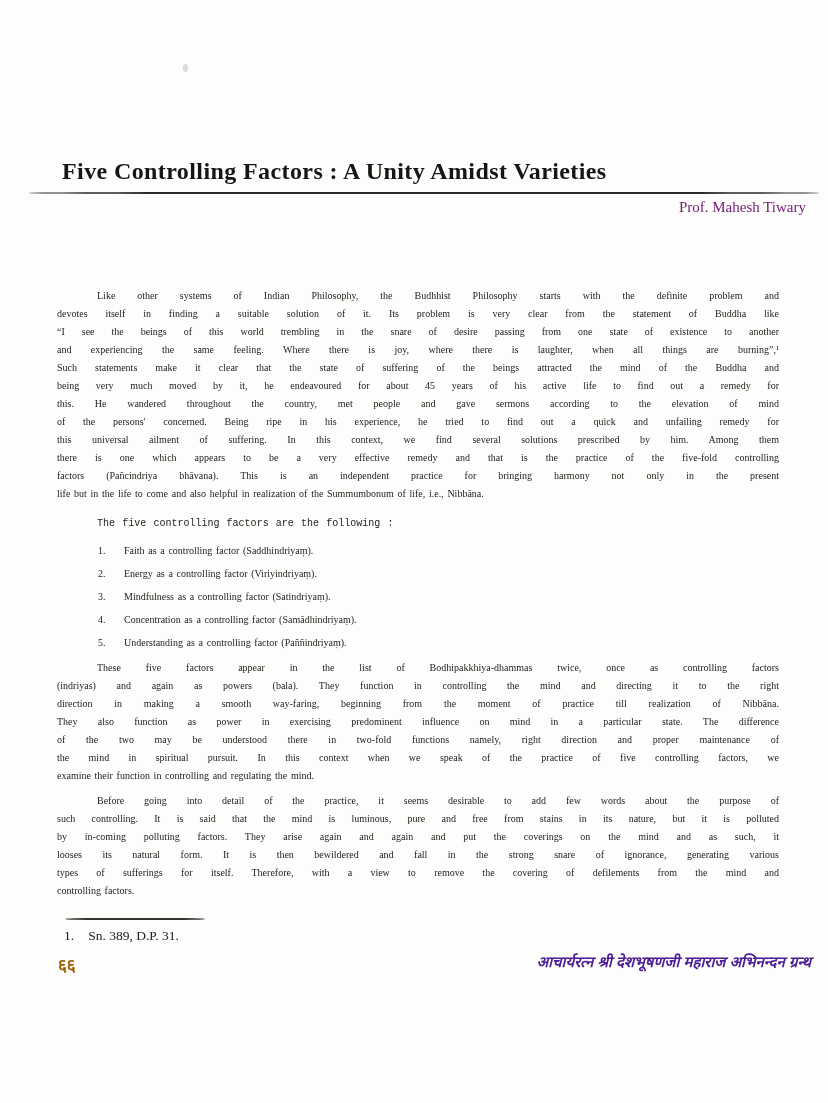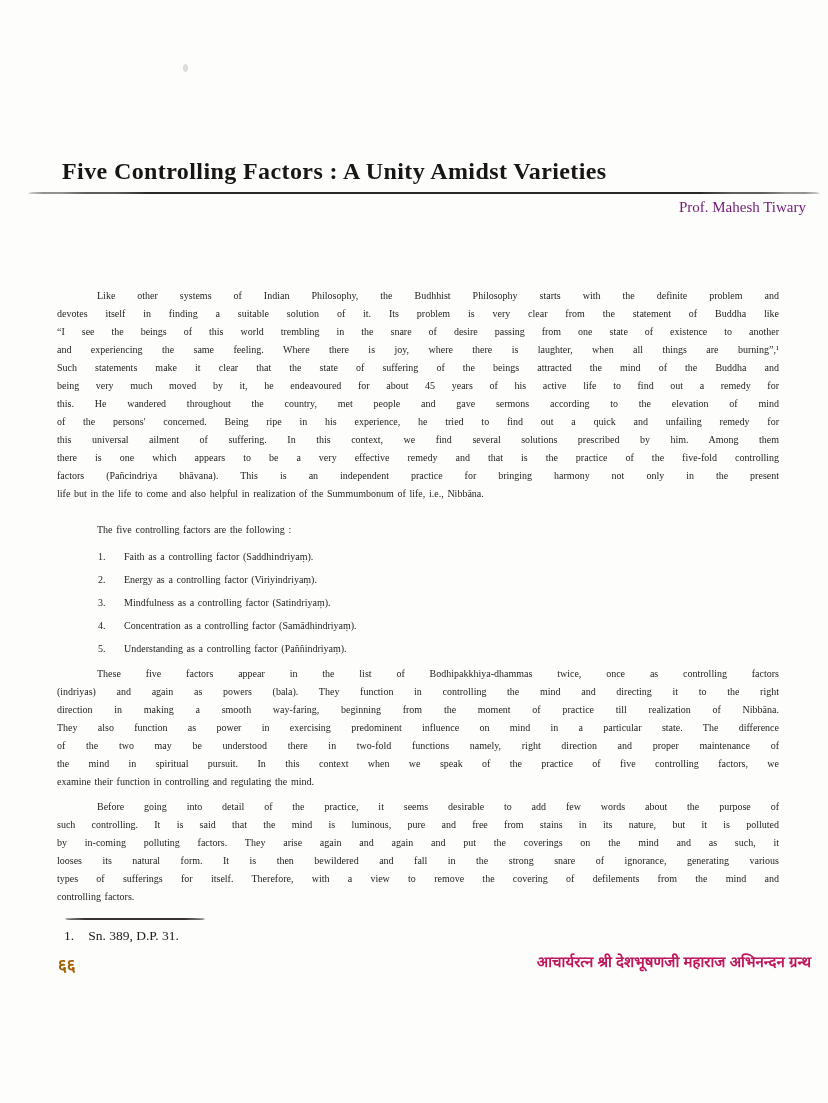--- a/index.html
+++ b/index.html
@@ -25,43 +25,44 @@
     position:absolute; right:58px; top:199px;
     font-size:15px; font-weight:normal; color:#701a75;
   }
   .content {
     position:absolute; left:57px; top:287px; width:722px;
     font-size:10px; line-height:18px; word-spacing:1.2px;
   }
   .line { text-align:justify; text-align-last:justify; }
   .line.last { text-align-last:auto; }
   .line.first { text-indent:40px; }
-  .list-intro { margin-top:18px; text-indent:40px; }
+  .list-intro { margin-top:12px; text-indent:40px;font-family:Liberation Mono, monospace; }
   .factor-list { margin-top:6px; }
   .list-row { display:flex; line-height:23px; padding-left:41px; }
   .list-row .num { width:26px; flex:0 0 26px; }
   #para-2 { margin-top:5px; }
   #para-3 { margin-top:7px; }
   .footnote-rule {
     position:absolute; left:65px; top:918px; width:140px; height:2px;
     background:#35322f; border-radius:50%/100%;
   }
   .footnote {
     position:absolute; left:64px; top:928px; font-size:13.5px; color:#232120;
   }
   .footnote .fn-num { margin-right:14px; }
   .page-number {
     position:absolute; left:58px; top:953px;
     font-size:17px; font-weight:bold; color:#a16207;
     font-family:"Liberation Sans", sans-serif;
   }
   .volume-title {
     position:absolute; right:53px; top:951px;
-    font-size:15px; font-weight:bold; color:#be185d;
+    font-size:15px; font-weight:bold; color:#4c1d95;
     font-family:"Liberation Sans", sans-serif;
+    font-style:italic;
   }
   .scan-footer {
     position:absolute; left:14px; right:13px; top:1103px;
     display:flex; justify-content:space-between; align-items:center;
     font-family:"Liberation Sans", sans-serif;
     font-size:10.5px; color:#b5b5b3; letter-spacing:0.2px;
   }
   .scan-footer .center { position:absolute; left:0; right:0; text-align:center; }
   .scan-footer .left, .scan-footer .right { position:relative; z-index:1; background:inherit; }
 </style>

